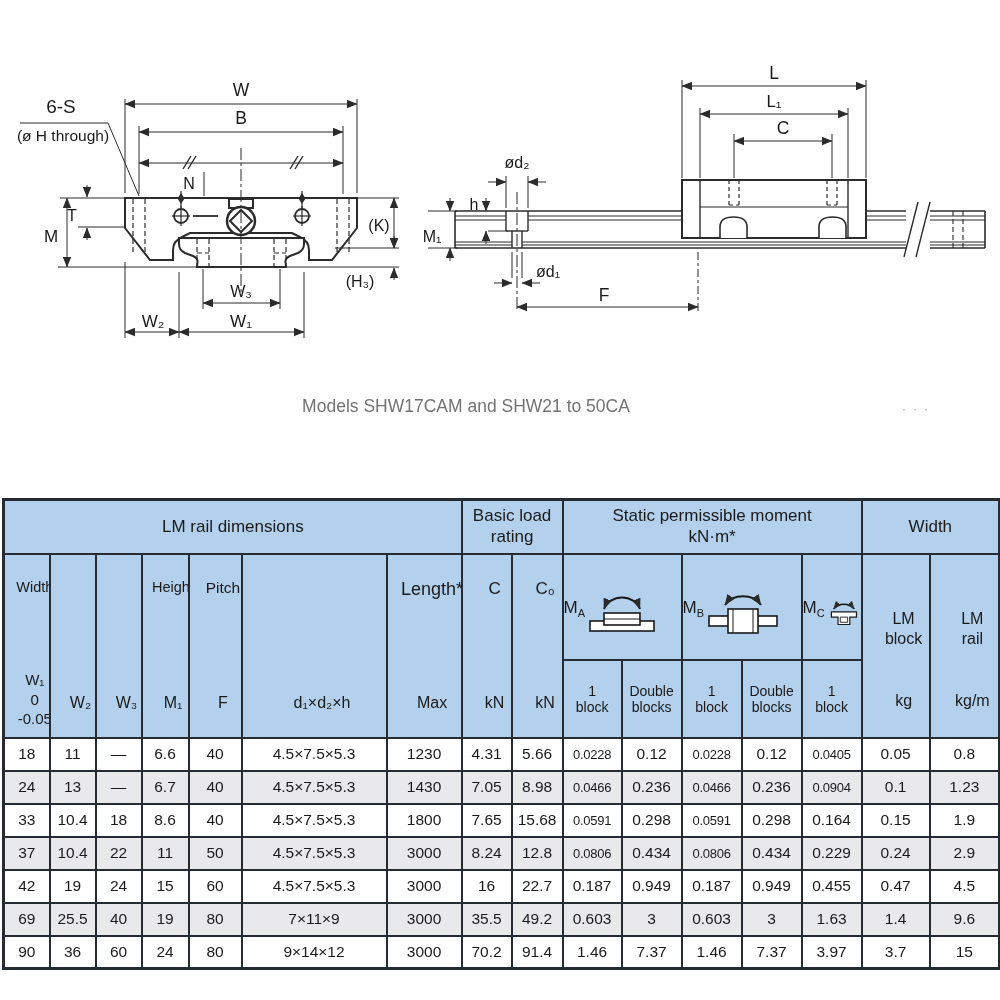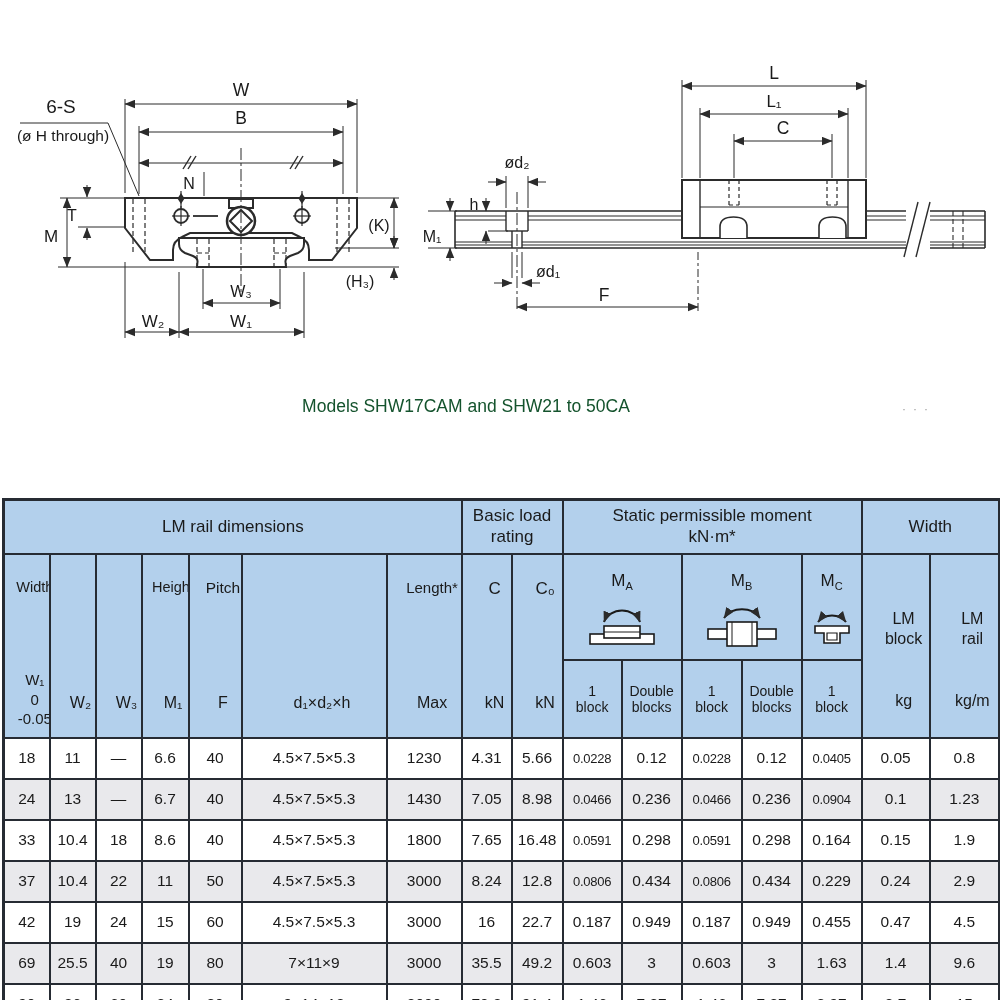--- a/index.html
+++ b/index.html
@@ -1,41 +1,41 @@
 <!DOCTYPE html>
 <html><head>
 <meta charset="utf-8">
 <style>
   html,body{margin:0;padding:0;background:#fff;}
   body{width:1000px;height:1000px;position:relative;overflow:hidden;
        font-family:"Liberation Sans","DejaVu Sans",sans-serif;color:#1a1a1a;}
   .stage{position:absolute;inset:0;}
   #diagrams{position:absolute;left:0;top:0;}
   .caption{position:absolute;top:396px;left:0;width:932px;text-align:center;
-           font-size:17.5px;color:#14532d;}
+           font-size:17.5px;color:#737373;}
   .dots{position:absolute;left:902px;top:402px;color:#9a9a9a;font-size:12px;letter-spacing:7px;}
 
   table.spec{position:absolute;left:2px;top:498px;width:996px;border-collapse:collapse;
              table-layout:fixed;}
   table.spec th,table.spec td{border:2px solid #262b33;padding:0;text-align:center;
              vertical-align:middle;font-weight:normal;overflow:hidden;}
   table.spec{border:3px solid #262b33;}
   th{background:#b3d0ec;font-size:15px;line-height:1.2;}
   td{background:#ffffff;font-size:15.5px;}
   tr.alt td{background:#e9e9ec;}
-  tr.gh{height:54px;} tr.ih{height:93px;} tr.sh{height:67px;} tr.dr{height:41px;}
+  tr.gh{height:54px;} tr.ih{height:93px;} tr.sh{height:67px;} tr.dr{height:33px;}
   .prel{white-space:pre-line;margin-top:32px;}
   .ghead{font-size:17px;}
   .tall{display:flex;flex-direction:column;justify-content:space-between;
         height:150px;padding:24px 0 8px 16px;align-items:center;}
   .tall .top{font-size:14.5px;}
   .tall .sym{font-size:16px;line-height:1.25;padding-bottom:16px;}
   .tall .symlow{font-size:15px;line-height:1.3;padding-bottom:0;}
   .tall.bot{justify-content:flex-end;}
-  .micon{display:flex;flex-direction:column;align-items:center;padding-top:5px;gap:2px;}
+  .micon{display:flex;flex-direction:row;align-items:center;padding-top:5px;gap:2px;}
   .mlabel{font-size:17px;}
   .mlabel sub{font-size:11px;}
   .subhd{font-size:14px;line-height:1.15;}
   .unit{font-size:16.5px;}
 </style>
 </head>
 <body>
 
 <div class="stage">
 
@@ -302,21 +302,21 @@
       <span class="sym">F</span>
             </div>
     </th>
     <th rowspan="2">
       <div class="tall bot">
               <span class="sym">d₁×d₂×h</span>
             </div>
     </th>
     <th rowspan="2">
       <div class="tall">
-              <span class="top" style="font-size:15px">Length*</span>
+              <span class="top" style="font-size:18px">Length*</span>
       <span class="sym">Max</span>
             </div>
     </th>
     <th rowspan="2">
       <div class="tall">
               <span class="top" style="font-size:17px">C</span>
       <span class="sym unit">kN</span>
             </div>
     </th>
     <th rowspan="2">
@@ -431,21 +431,21 @@
   </tr>
   <tr class="dr">
     <td>33</td>
           <td>10.4</td>
           <td>18</td>
           <td>8.6</td>
           <td>40</td>
           <td>4.5×7.5×5.3</td>
           <td>1800</td>
           <td>7.65</td>
-          <td>16.48</td>
+          <td>15.68</td>
           <td class="mom" style="font-size: 13px; letter-spacing: -0.3px;">0.0591</td>
           <td class="mom">0.298</td>
           <td class="mom" style="font-size: 13px; letter-spacing: -0.3px;">0.0591</td>
           <td class="mom">0.298</td>
           <td class="mom">0.164</td>
           <td>0.15</td>
           <td>1.9</td>
   </tr>
   <tr class="dr alt">
     <td>37</td>

